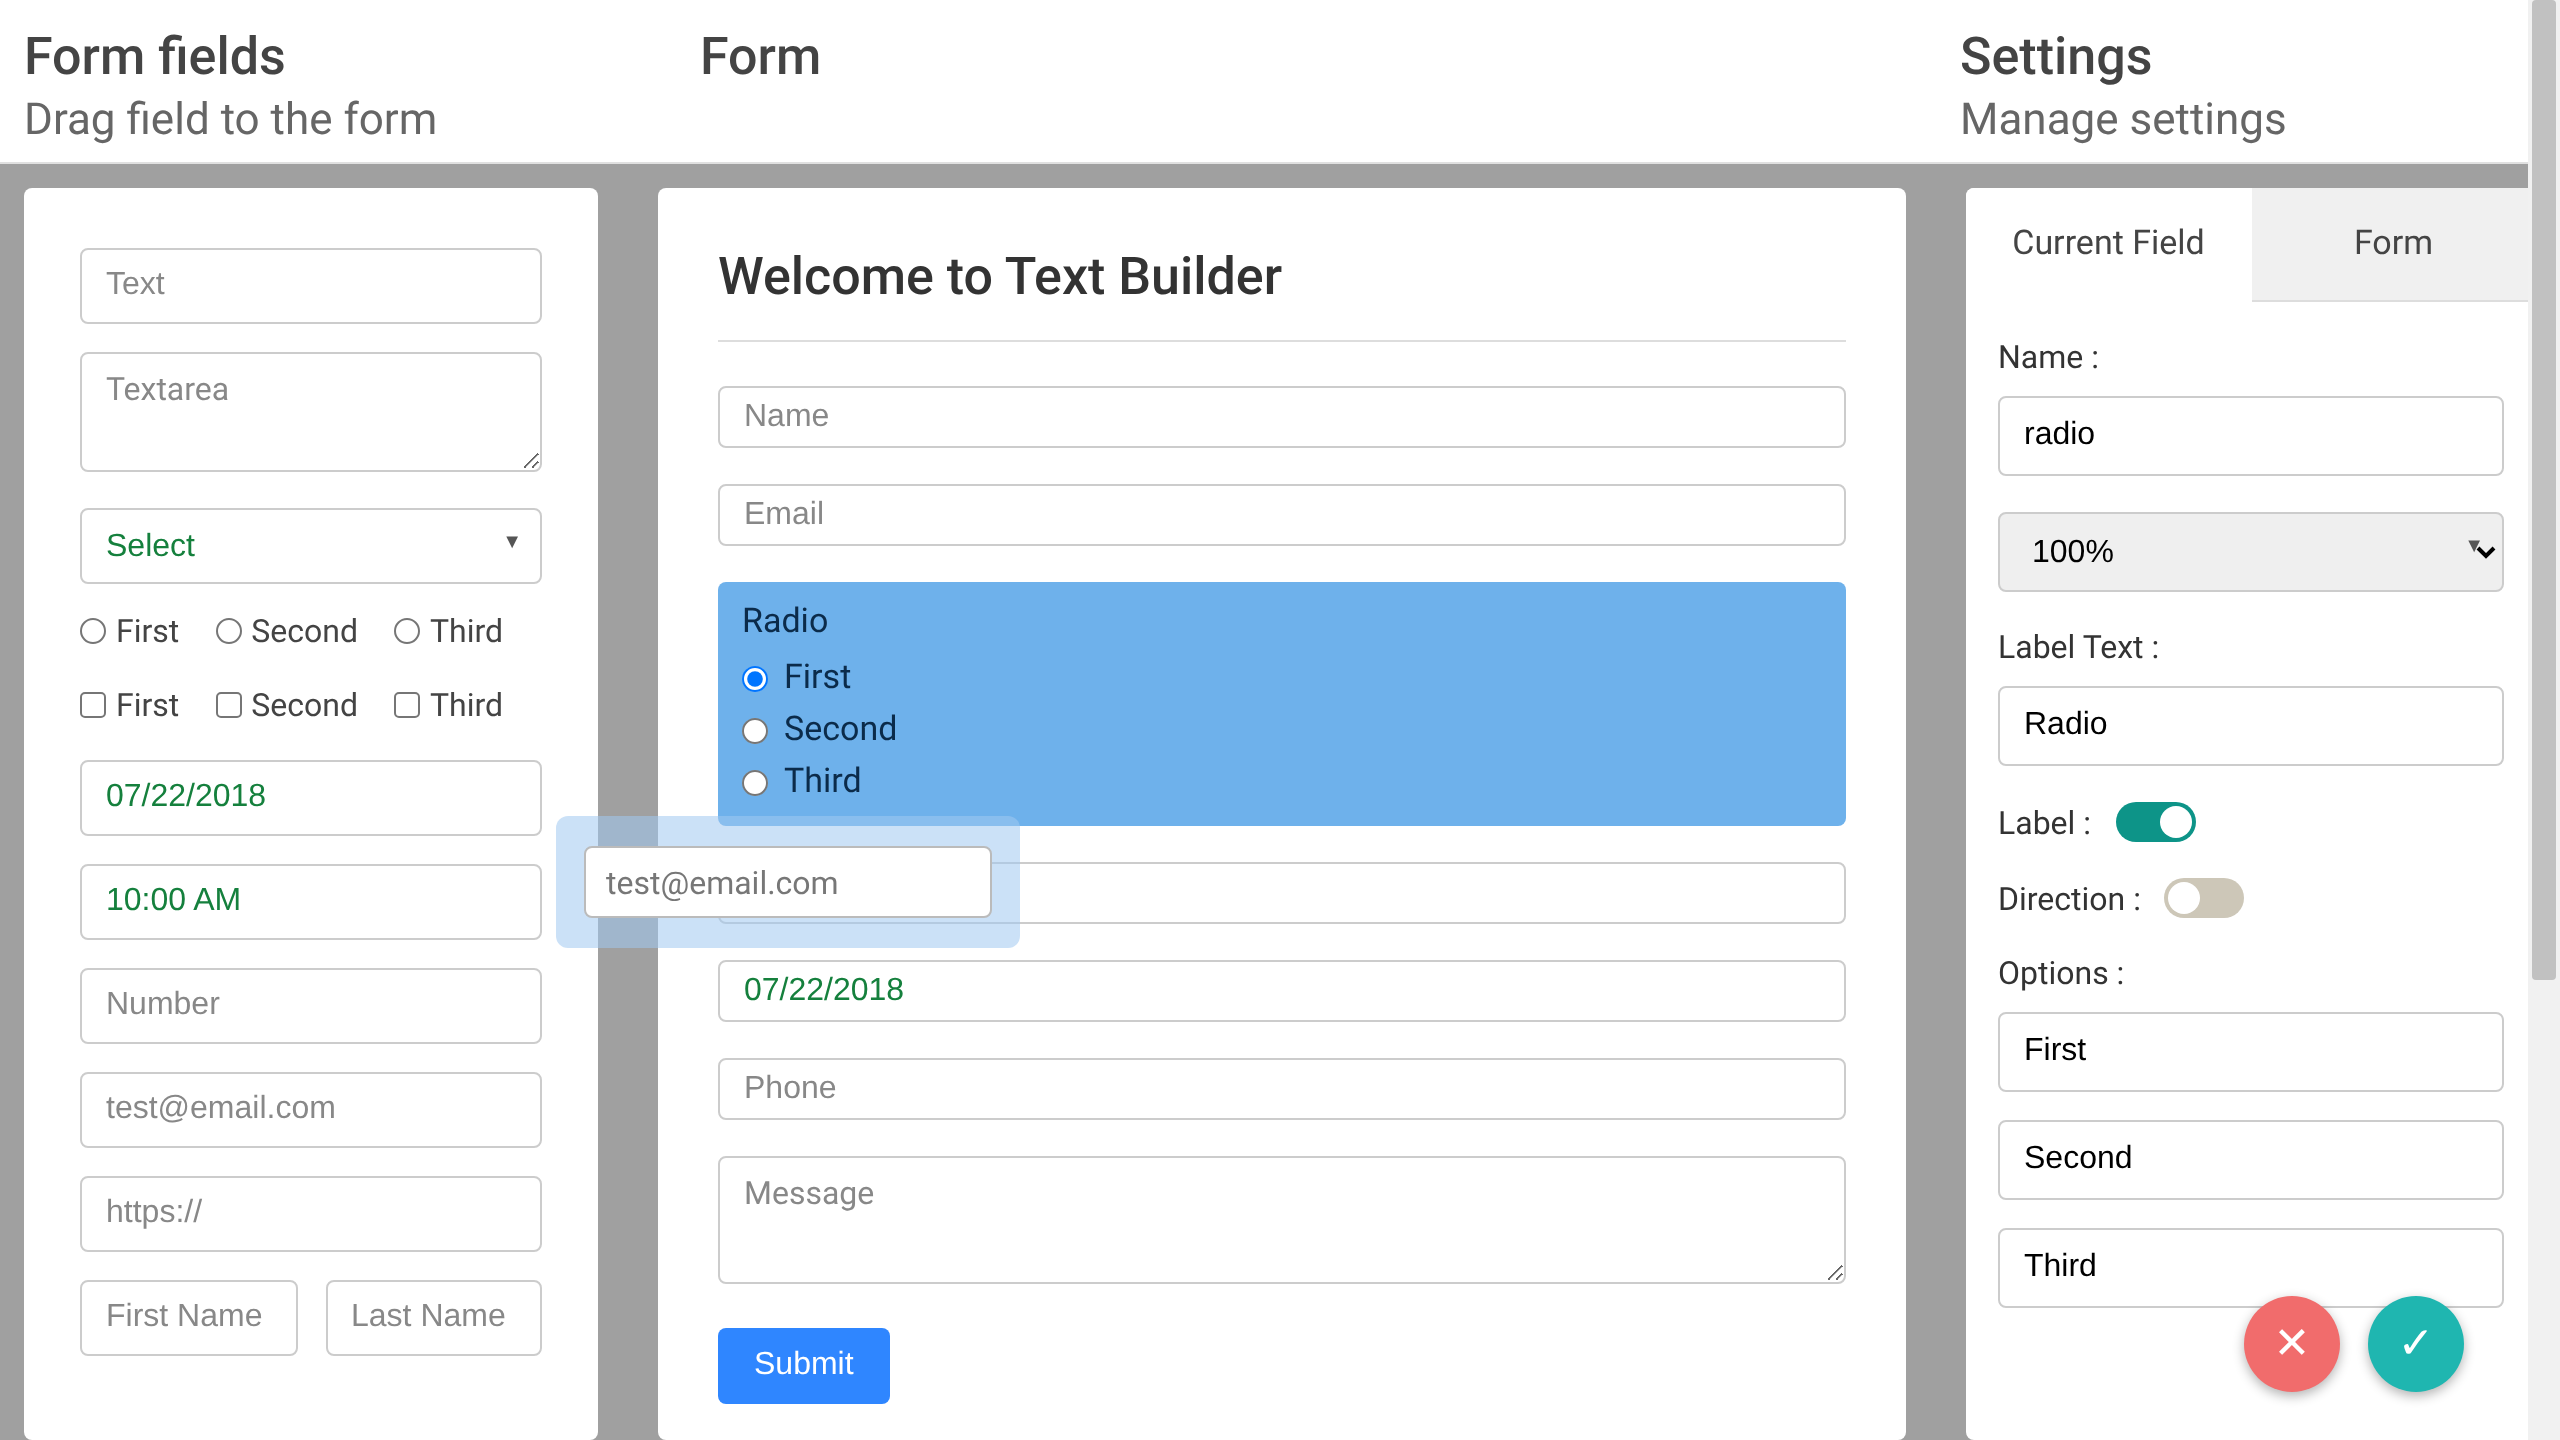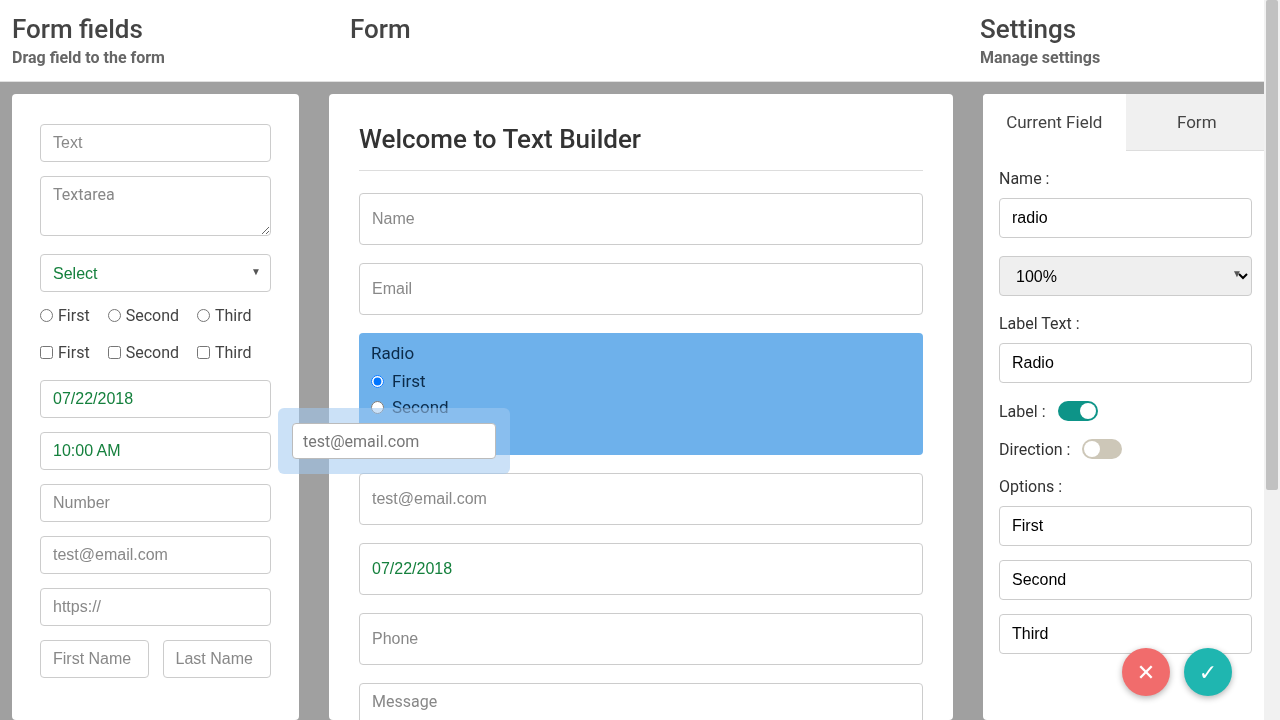--- a/index.html
+++ b/index.html
@@ -3,21 +3,21 @@
 <meta charset="utf-8">
 <style>
 * { box-sizing: border-box; margin: 0; padding: 0; }
 body { font-family: -apple-system, BlinkMacSystemFont, "Segoe UI", Roboto, sans-serif; background: #a0a0a0; color: #333; overflow: hidden; }
 .topbar { display: flex; background: #fff; height: 82px; border-bottom: 1px solid #e0e0e0; gap: 20px; }
 .topcol { padding: 14px 0 0 0; }
 .topcol.left { width: 330px; padding-left: 12px; }
 .topcol.mid { flex: 1; }
 .topcol.right { width: 300px; }
 .top-title { font-size: 26px; font-weight: 500; color: #444; }
-.top-sub { font-size: 16px; color: #666; margin-top: 4px; font-weight: bold; }
+.top-sub { font-size: 22px; color: #666; margin-top: 4px; }
 
 .main { display: flex; gap: 30px; padding: 12px 12px 0 12px; height: 638px; }
 
 .panel { background: #fff; border-radius: 4px; flex-shrink: 0; position: relative; }
 .panel.left { width: 287px; padding: 30px 28px; overflow-y: auto; }
 .panel.mid { flex: 1; padding: 30px; overflow-y: auto; }
 .panel.right { width: 285px; padding: 0; overflow-y: auto; }
 
 .ctl { width: 100%; height: 38px; border: 1px solid #ccc; border-radius: 4px; padding: 0 12px; font-size: 16px; color: #15803d; margin-bottom: 14px; background: #fff; }
 .ctl::placeholder { color: #888; }
@@ -29,21 +29,21 @@
 .grp { display: flex; gap: 18px; margin-bottom: 18px; font-size: 16px; color: #444; align-items: center; }
 .grp label { display: flex; align-items: center; gap: 5px; }
 .grp input[type="radio"], .grp input[type="checkbox"] { margin: 0; }
 
 .two-col { display: flex; gap: 14px; }
 .two-col .ctl { flex: 1; }
 
 .form-title { font-size: 26px; font-weight: 500; color: #333; margin-bottom: 16px; }
 .hr { border: 0; border-top: 1px solid #ddd; margin-bottom: 22px; }
 
-.mid .ctl { height: 52px; font-size: 16px; margin-bottom: 18px; }
+.mid .ctl { height: 31px; font-size: 16px; margin-bottom: 18px; }
 
 .sel-block { background: #6eb1eb; color: #0b2b4a; border-radius: 4px; padding: 10px 12px 12px 12px; margin-bottom: 18px; }
 .sel-block .sel-label { font-size: 17px; margin-bottom: 8px; }
 .sel-block .opts { display: flex; flex-direction: column; gap: 6px; }
 .sel-block .opts label { font-size: 17px; display: flex; align-items: center; gap: 8px; }
 
 .btn-primary { background: #2f86ff; color: #fff; border: none; border-radius: 4px; padding: 10px 18px; font-size: 16px; cursor: pointer; }
 
 .tabs { display: flex; }
 .tab { flex: 1; text-align: center; padding: 18px 0; font-size: 17px; color: #444; background: #f0f0f0; border-bottom: 1px solid #ddd; cursor: pointer; }

